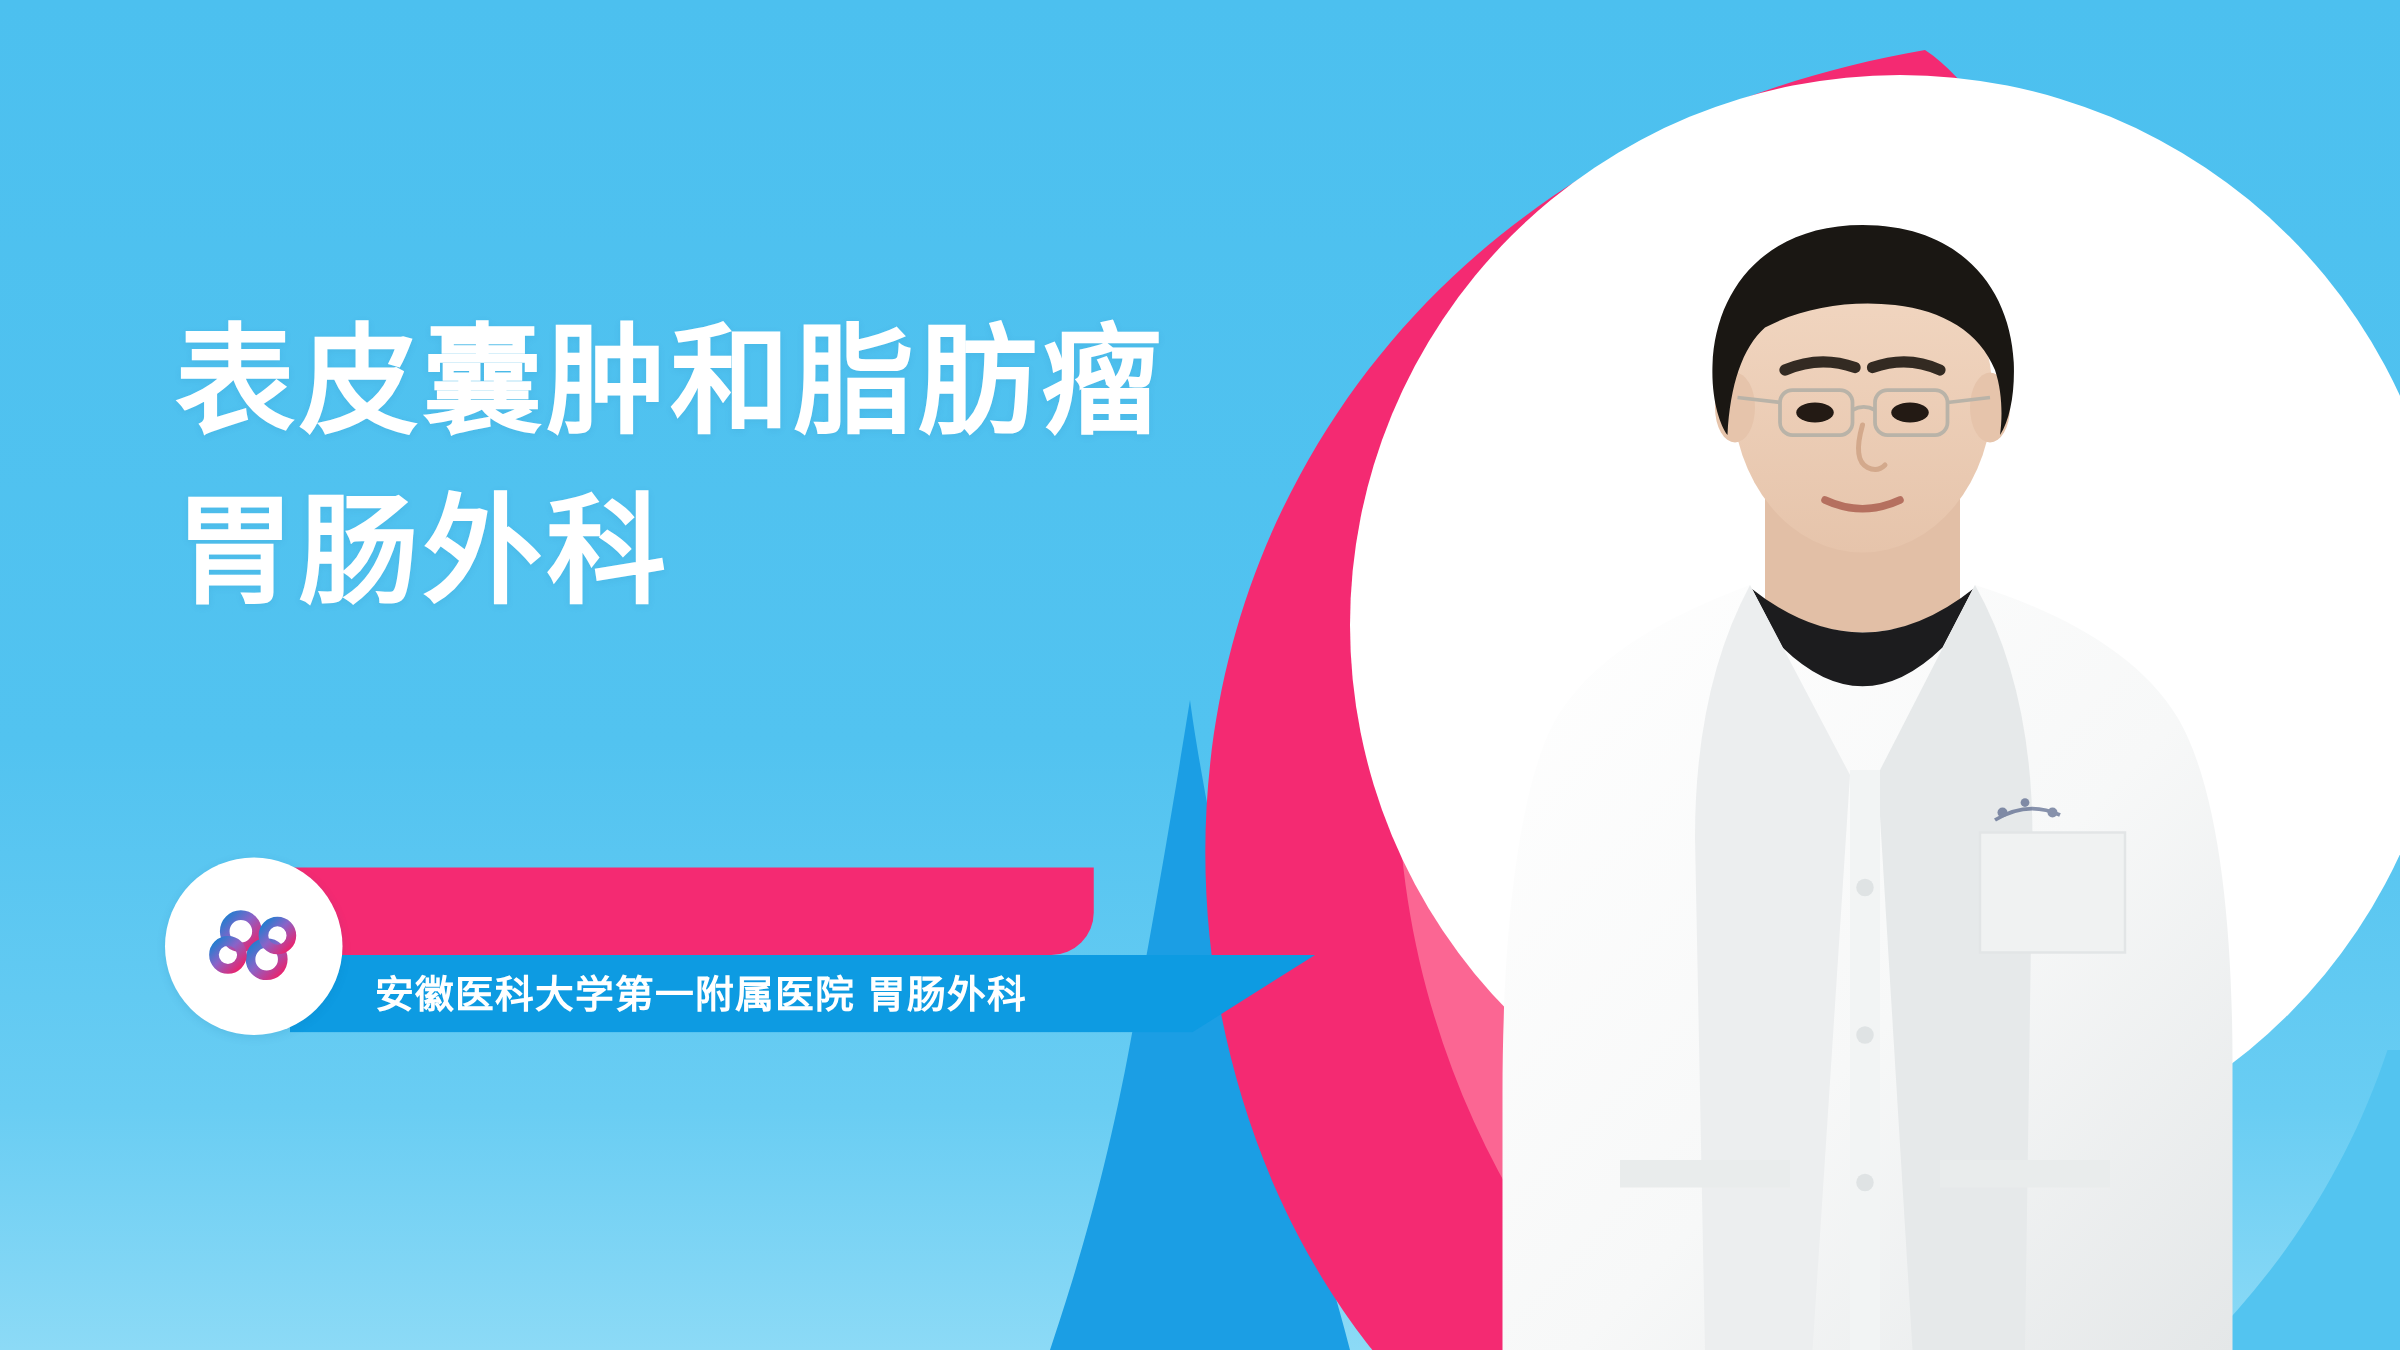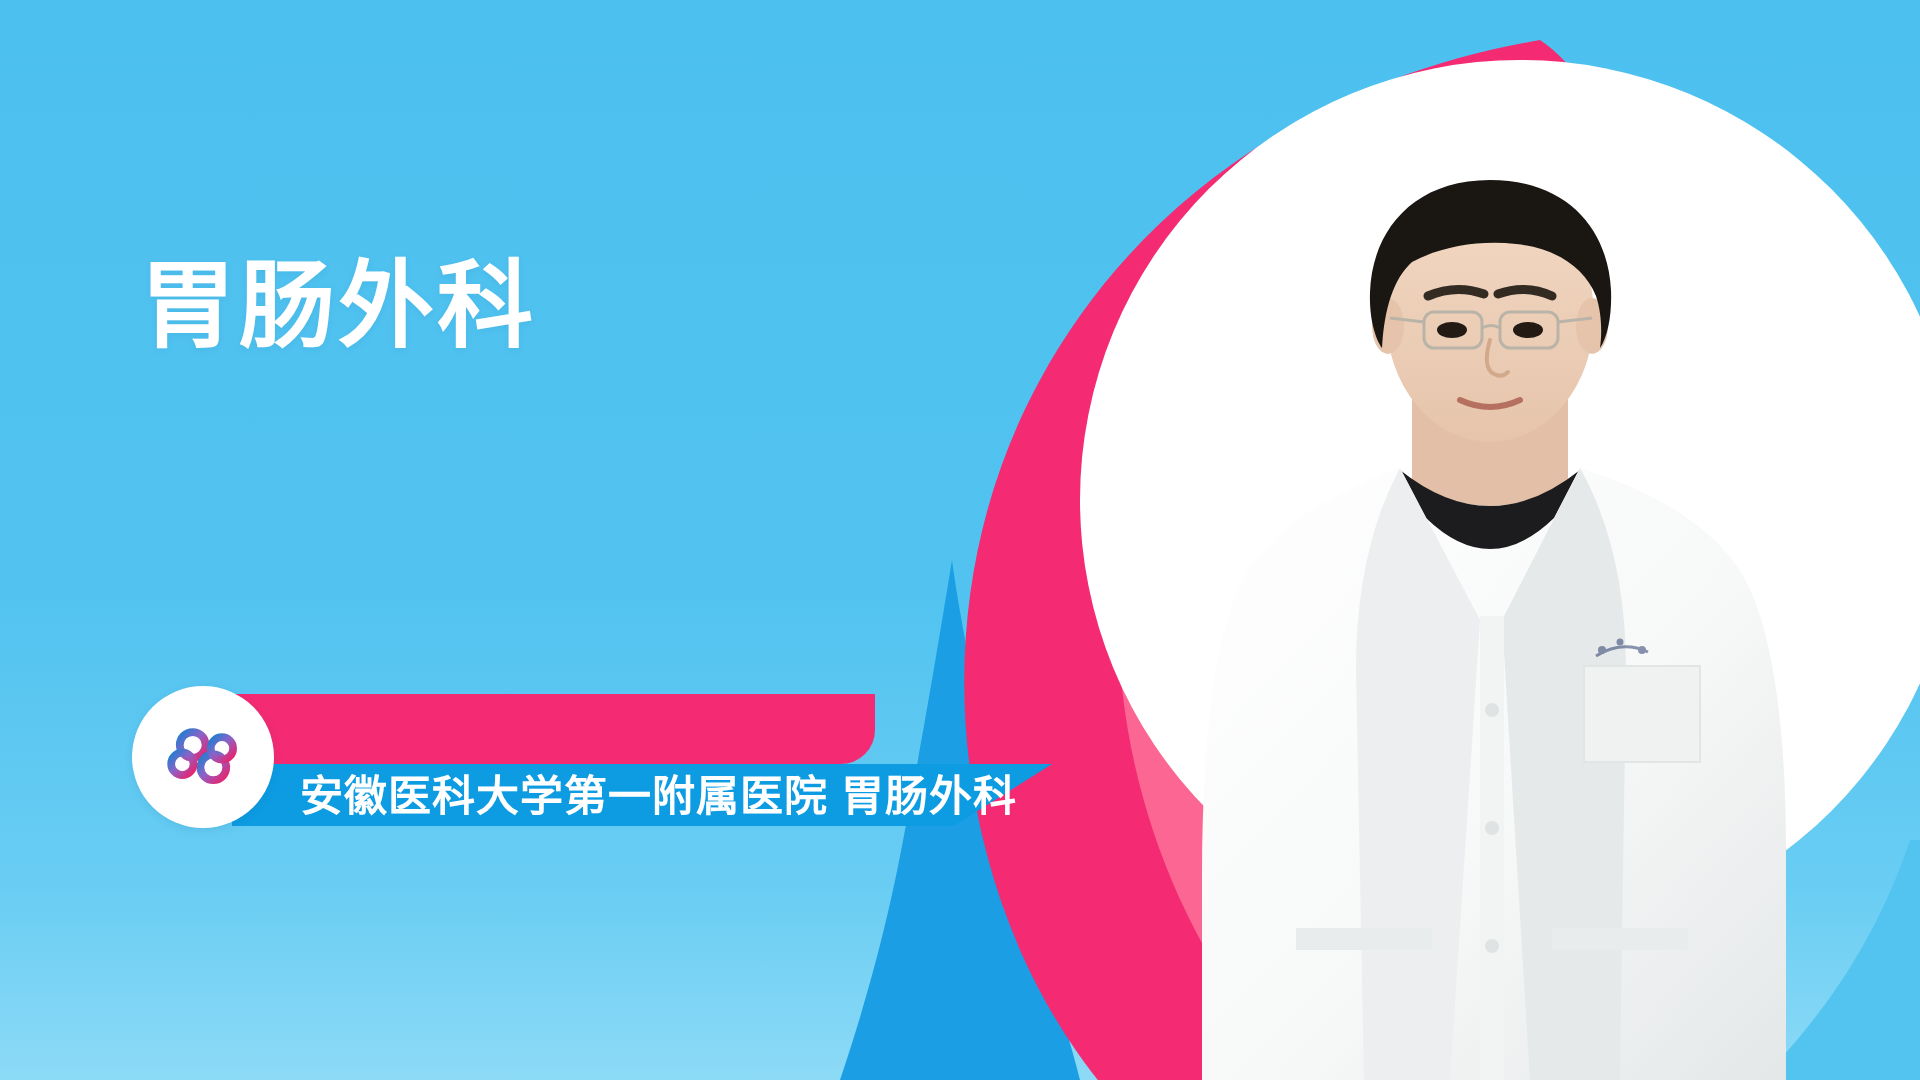--- a/index.html
+++ b/index.html
@@ -106,21 +106,21 @@
     height: 62px;
     background: #0d9be2;
     z-index: 1;
     clip-path: polygon(0 0, 100% 0, 88% 100%, 0 100%);
   }
   .hosp-text {
     position: absolute;
     left: 168px;
     top: 87px;
     color: #ffffff;
-    font-size: 43px;
+    font-size: 31px;
     font-weight: 600;
     letter-spacing: 1px;
     white-space: nowrap;
     line-height: 46px;
     z-index: 4;
   }
 </style>
 </head>
 <body>
 
@@ -242,20 +242,21 @@
         <path d="M408 172 L442 168"></path>
       </g>
 
       <path d="M340 190 q-8 28 4 34 q8 4 14 -2" stroke="#d3a98c" stroke-width="4" fill="none" stroke-linecap="round"></path>
 
       <path d="M310 250 q30 14 60 0" stroke="#b5705f" stroke-width="6" fill="none" stroke-linecap="round"></path>
     </svg>
   </div>
 
   <div class="title-block">
+    <div class="title-line">表皮囊肿和脂肪瘤</div>
     <div class="title-line">胃肠外科</div>
   </div>
 
   <div class="cred-block">
 
     <div class="hosp-bar"></div>
 
     <div class="name-banner"></div>
 
     <div class="logo-circle">

